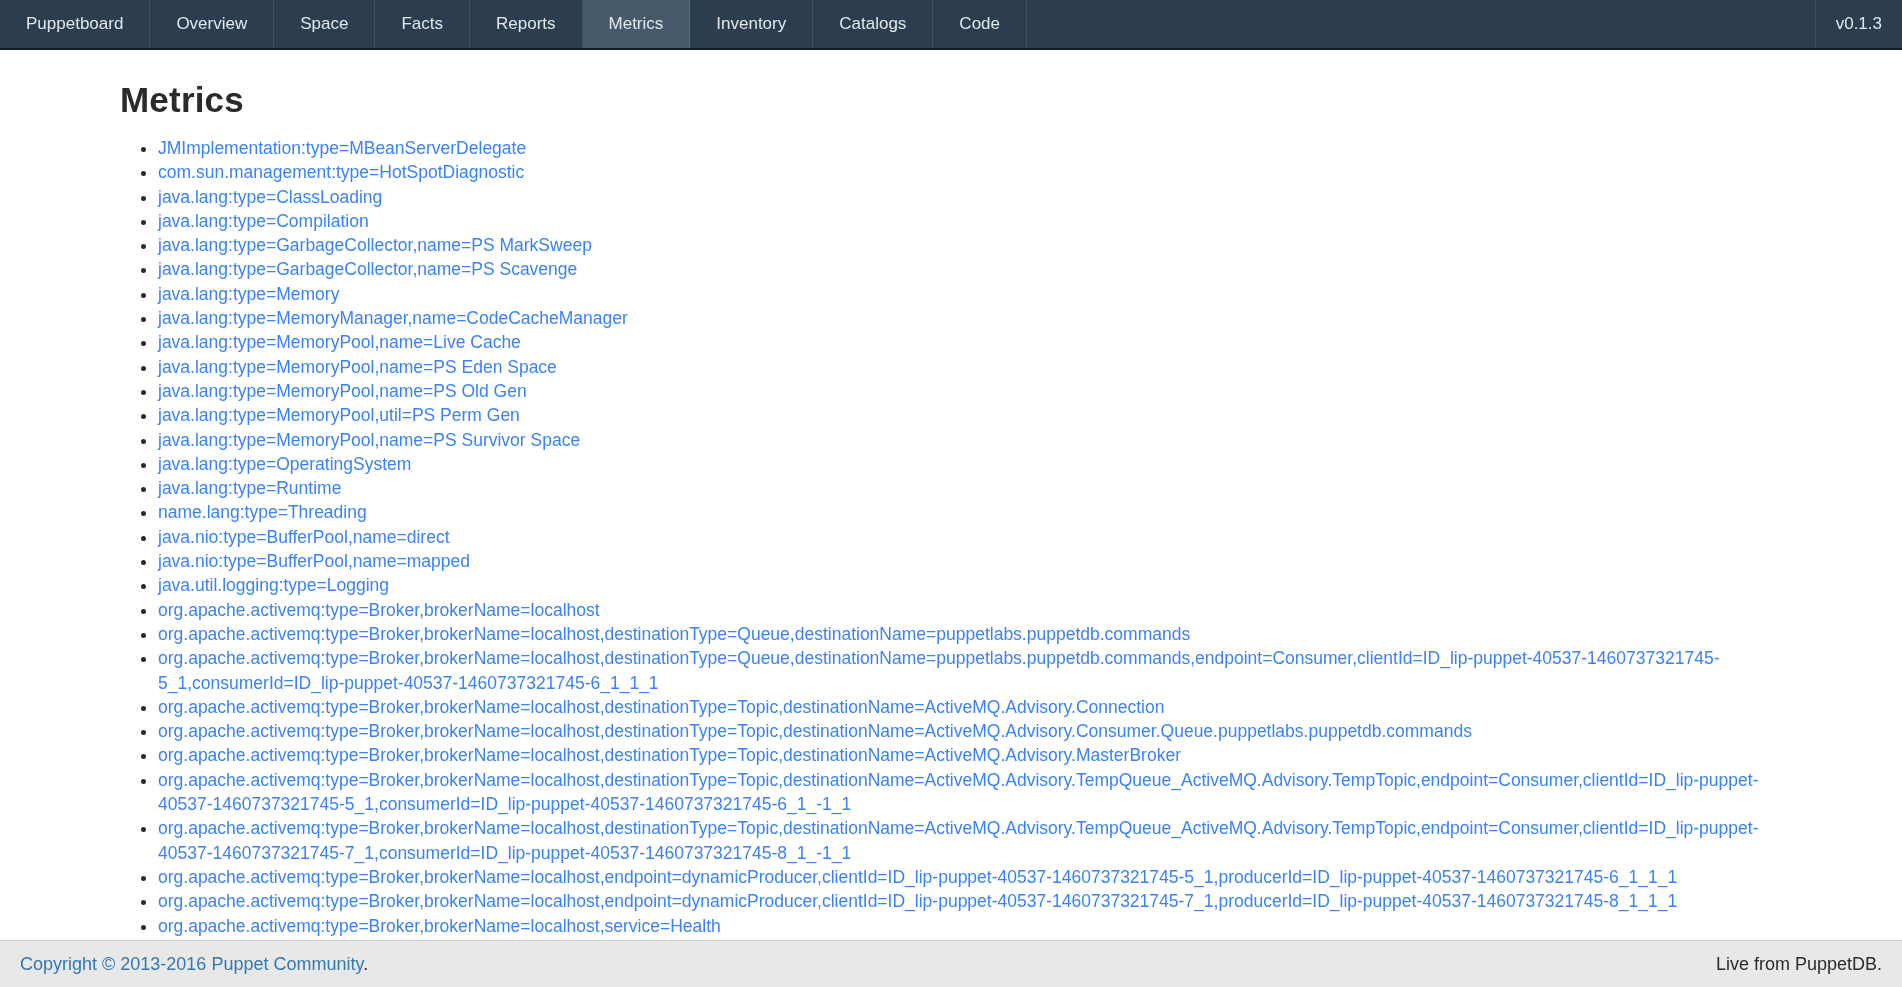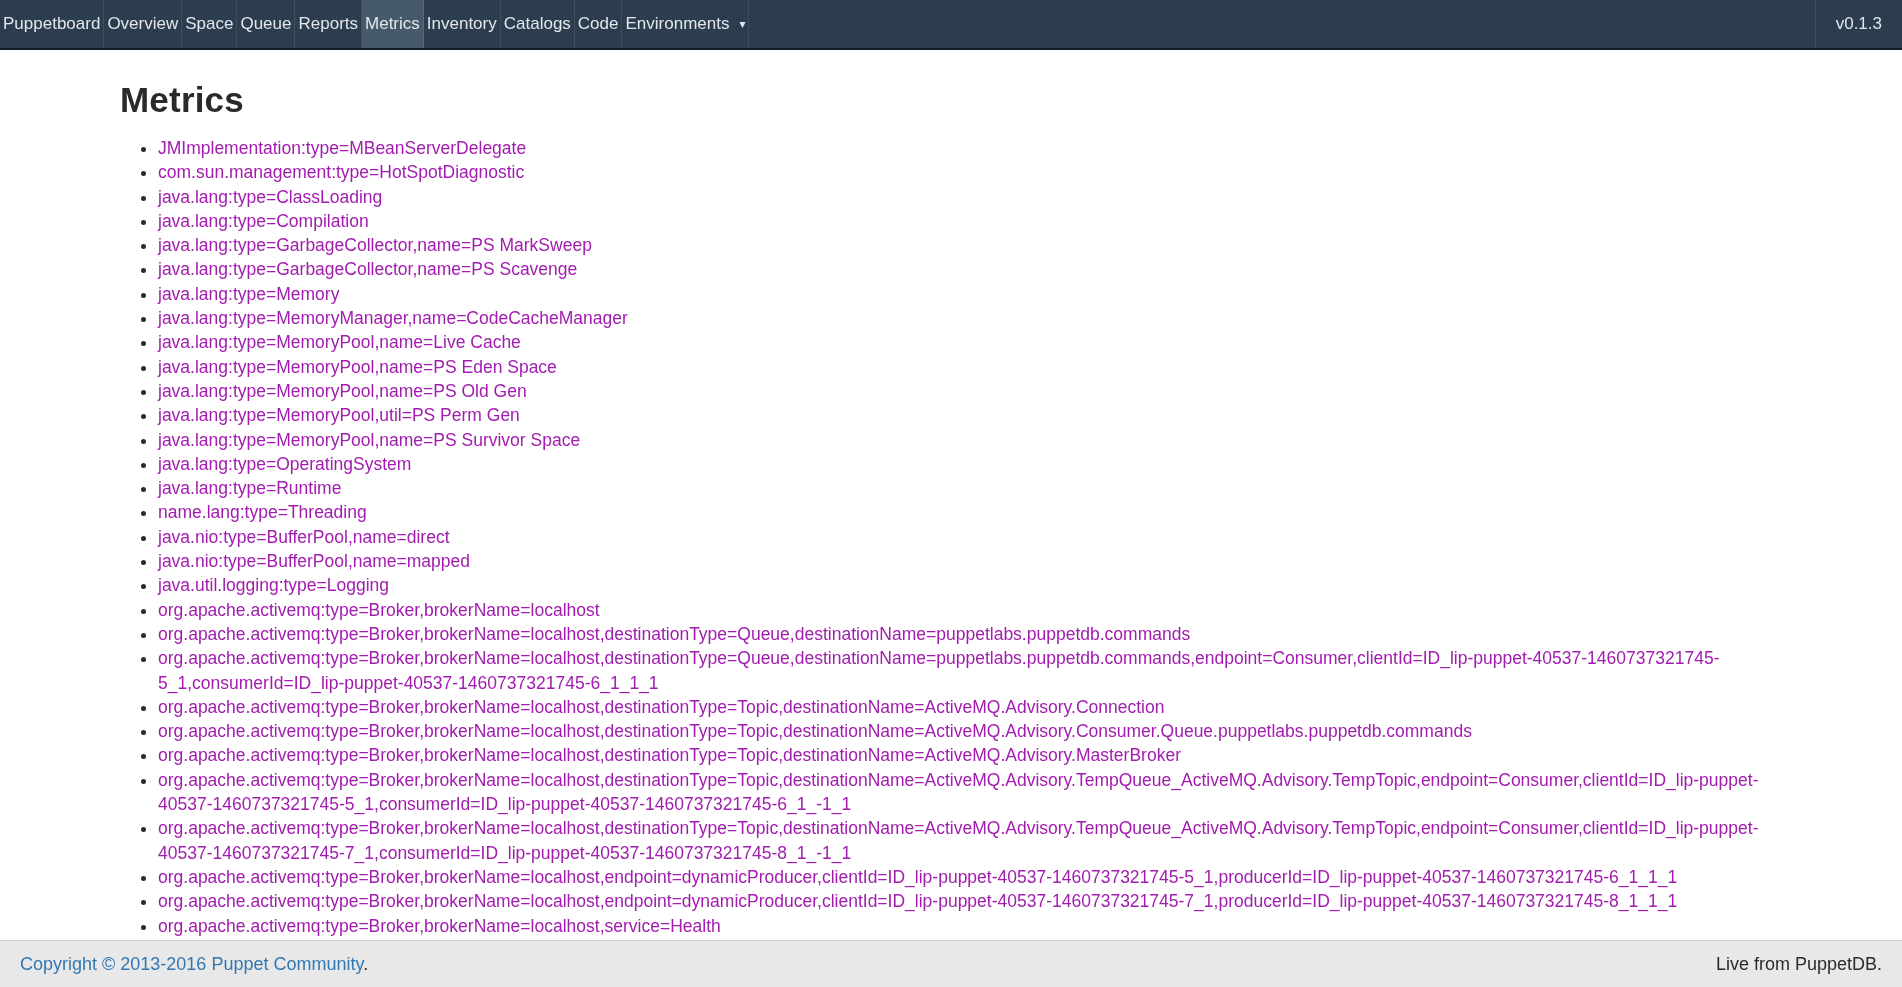--- a/index.html
+++ b/index.html
@@ -17,21 +17,21 @@
     height: 50px;
     background: #2b3d4f;
     border-bottom: 2px solid #151e27;
     display: flex;
     align-items: stretch;
     width: 100%;
   }
   .nav-item {
     display: flex;
     align-items: center;
-    padding: 0 3px;
+    padding: 0 26px;
     font-size: 17px;
     color: #e3e7ea;
     border-right: 1px solid rgba(255,255,255,0.10);
     cursor: pointer;
     white-space: nowrap;
   }
   .nav-item.active { background: #475a6c; }
   .nav-caret {
     font-size: 12px;
     margin-left: 10px;
@@ -62,21 +62,21 @@
   .metrics-list {
     margin-top: 16px;
     padding-left: 38px;
     list-style: disc outside;
     font-size: 17.5px;
     line-height: 24.3px;
     color: #2b2b2b;
   }
   .metrics-list li { color: #2b2b2b; }
   .metrics-list a {
-    color: #a21caf;
+    color: #3b82f6;
     text-decoration: none;
     cursor: pointer;
     overflow-wrap: break-word;
   }
 
   
   .footer {
     position: absolute;
     left: 0; right: 0; bottom: 0;
     height: 47px;
@@ -96,30 +96,26 @@
     cursor: pointer;
   }
 </style>
 </head>
 <body>
 
 <nav class="navbar">
   <div class="nav-item">Puppetboard</div>
   <div class="nav-item">Overview</div>
   <div class="nav-item">Space</div>
-  <div class="nav-item">Queue</div>
+  <div class="nav-item">Facts</div>
   <div class="nav-item">Reports</div>
   <div class="nav-item active">Metrics</div>
   <div class="nav-item">Inventory</div>
   <div class="nav-item">Catalogs</div>
   <div class="nav-item">Code</div>
-  <div class="nav-item">
-    <span>Environments</span>
-    <span class="nav-caret">▾</span>
-  </div>
   <div class="nav-spacer"></div>
   <div class="nav-version">v0.1.3</div>
 </nav>
 
 <main class="main">
   <h2 class="page-title">Metrics</h2>
 
   <ul class="metrics-list">
     <li><a>JMImplementation:type=MBeanServerDelegate</a></li>
     <li><a>com.sun.management:type=HotSpotDiagnostic</a></li>

